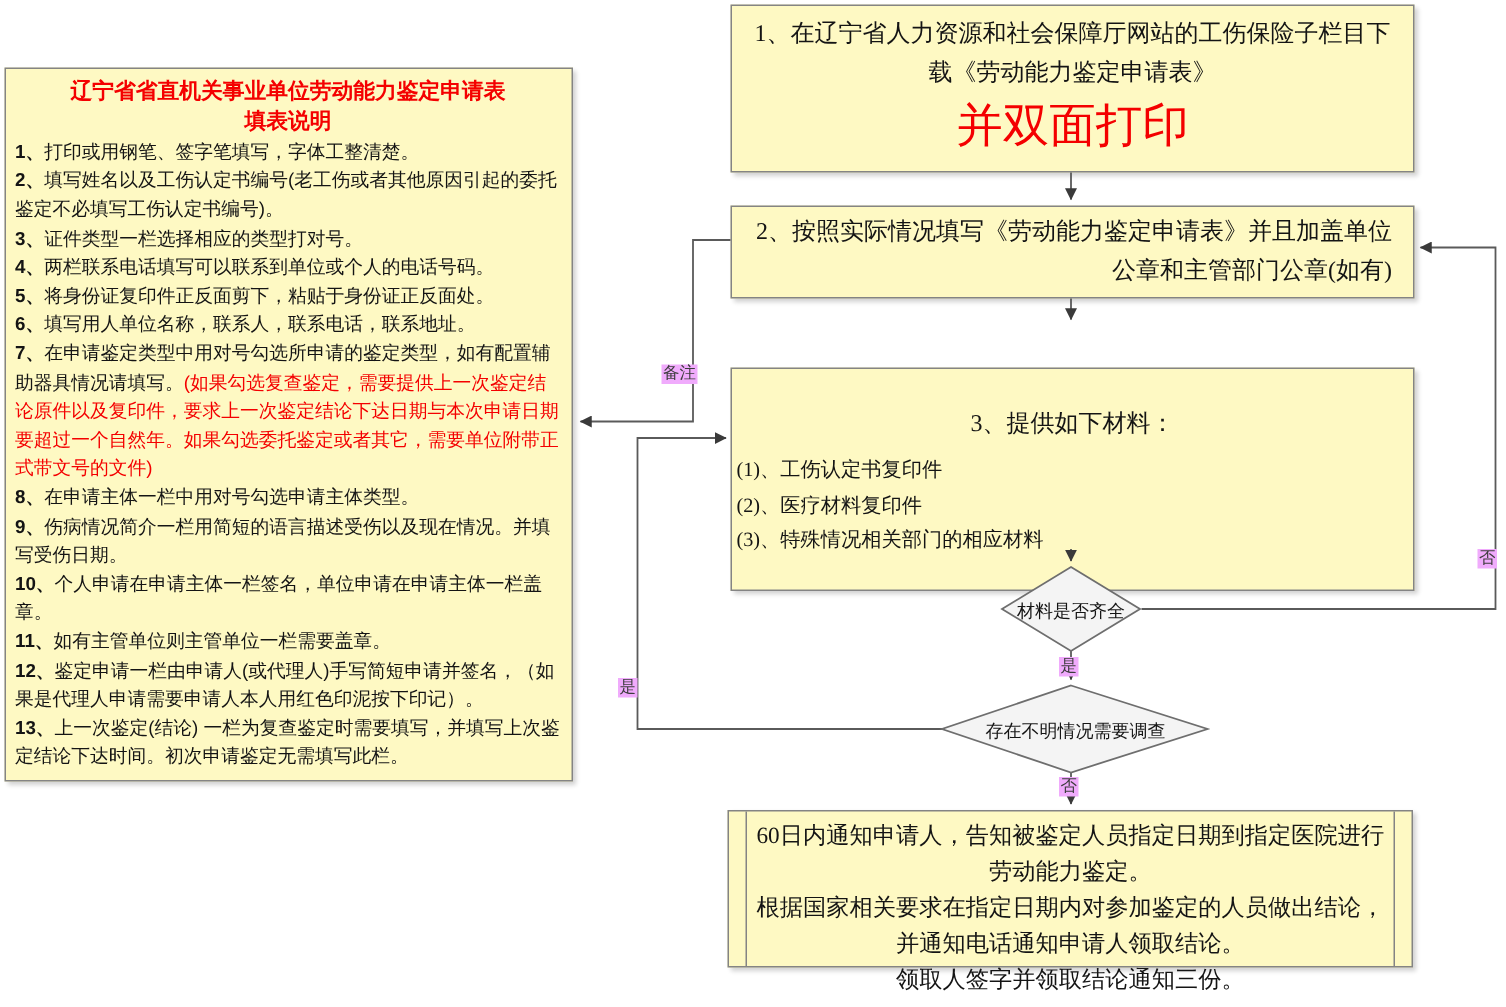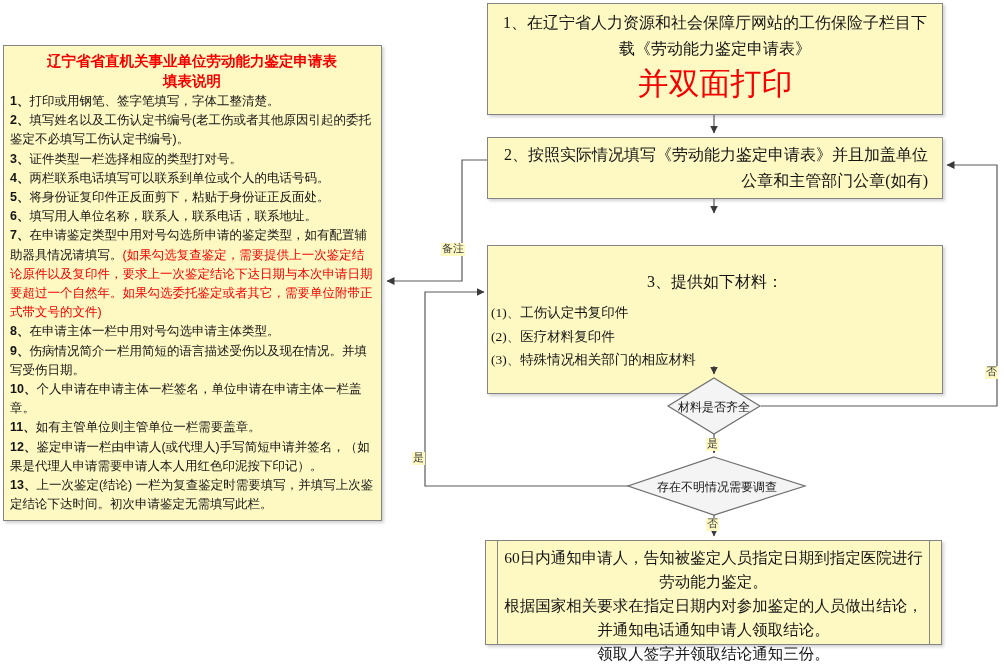--- a/index.html
+++ b/index.html
@@ -36,22 +36,22 @@
   .step4 p{margin:0;}
 
   
   .dlabel{position:absolute;text-align:center;font-size:12px;z-index:6;
           font-family:"Liberation Serif",serif;}
   .d1-label{left:667px;top:399px;width:94px;}
   .d2-label{left:628px;top:479px;width:178px;}
 
   
   .conn-label{position:absolute;font-size:11px;line-height:13px;color:#3c3c3c;
-              background:#fef9c3;padding:0 1px;z-index:7;
-              font-family:Liberation Mono, monospace;}
+              background:#f0abfc;padding:0 1px;z-index:7;
+              font-family:Liberation Serif, serif;}
   .lbl-remark{left:441px;top:243px;}
   .lbl-yes-loop{left:412px;top:452px;}
   .lbl-yes-down{left:706px;top:438px;}
   .lbl-no-down{left:706px;top:518px;}
   .lbl-no-right{left:985px;top:366px;}
 
   .connectors{position:absolute;left:0;top:0;width:1004px;height:671px;
               z-index:5;pointer-events:none;}
 </style>
 </head>

